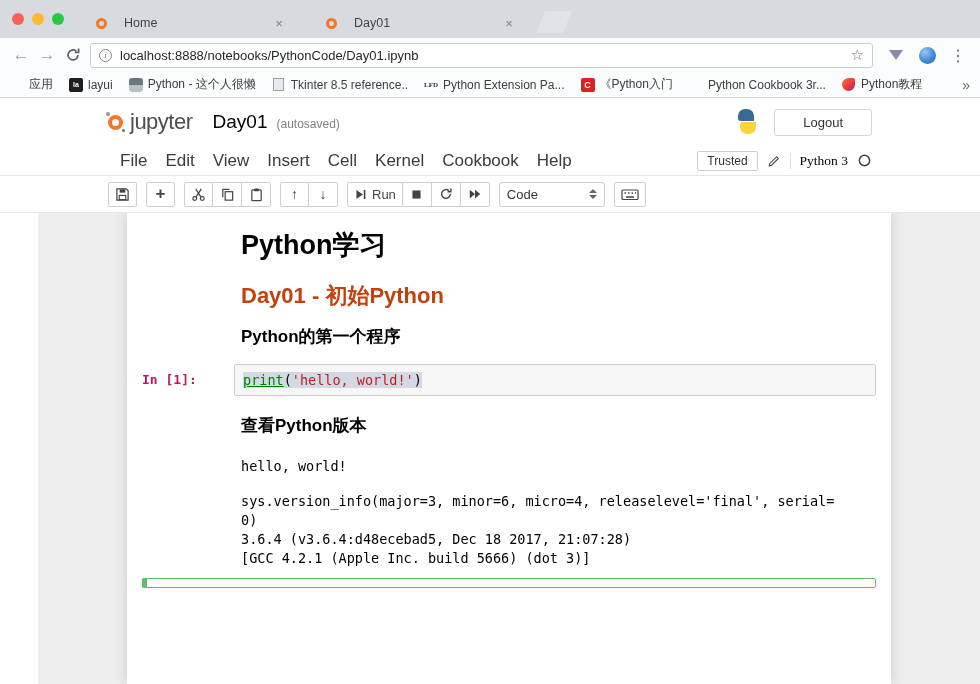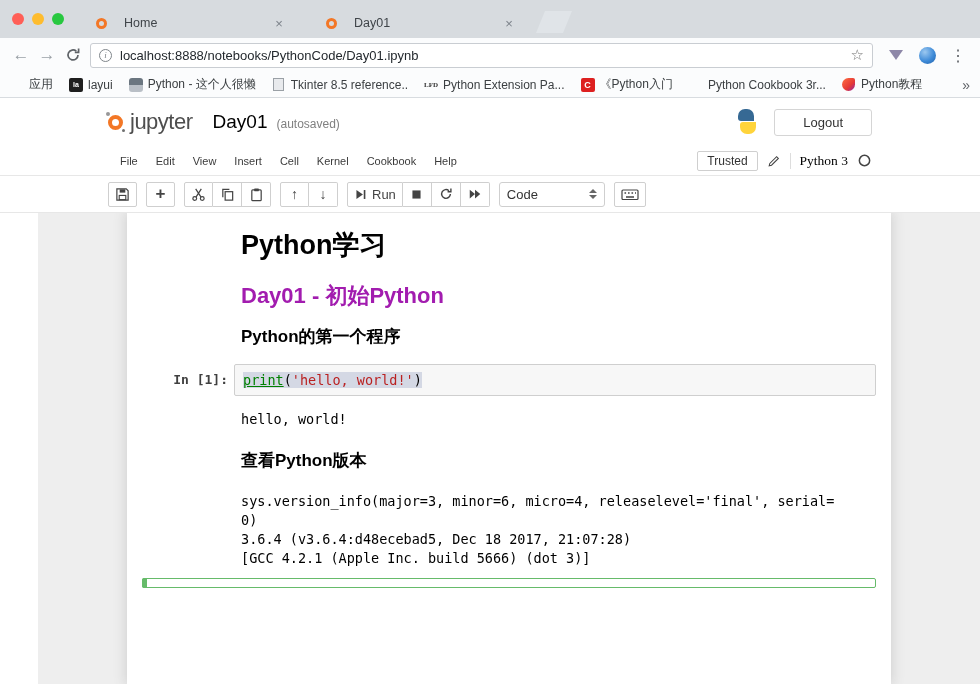--- a/index.html
+++ b/index.html
@@ -87,21 +87,21 @@
   .pylogo { width:26px; height:26px; position:relative; }
   .pylogo i { position:absolute; width:16px; height:12px; }
   .pylogo i.b { top:0; left:4px; background:#366994; border-radius:7px 7px 0 3px; }
   .pylogo i.y { bottom:1px; right:4px; background:#ffd43b; border-radius:3px 0 7px 7px; }
   .logout-btn { border:1px solid #d5d5d5; border-radius:3px; background:#fff; font-size:13px; color:#333;
                 padding:5px 28px; }
 
   
   .jmenu { height:30px; border-bottom:1px solid #e7e7e7; flex:none; }
   .jmenu .jinner { align-items:center; }
-  .menu-item { font-size:11px; color:#3b3b3b; padding:4px 9px; }
+  .menu-item { font-size:17px; color:#3b3b3b; padding:4px 9px; }
   .menu-item:first-child { padding-left:12px; }
   .menu-right { margin-left:auto; display:flex; align-items:center; gap:9px; }
   .trusted { border:1px solid #cfcfcf; border-radius:2px; font-size:12px; color:#333; padding:2px 9px; background:#fff; }
   .mode-ico svg, .kernel-ico svg { display:block; }
   .vsep { width:1px; height:16px; background:#ddd; }
   .kernel-name { font-size:13.5px; color:#000;font-family:Liberation Serif, serif; }
 
   
   .jtoolbar { height:37px; border-bottom:1px solid #e7e7e7; flex:none; }
   .jtoolbar .jinner { align-items:center; gap:9px; }
@@ -121,37 +121,37 @@
   .sel-arrows { display:flex; flex-direction:column; gap:2px; }
   .sel-arrows i { width:0; height:0; border-left:4px solid transparent; border-right:4px solid transparent; }
   .sel-arrows i.up { border-bottom:4px solid #666; }
   .sel-arrows i.dn { border-top:4px solid #666; }
 
   
   .content { flex:1; background:#eeeeee; display:flex; justify-content:center; overflow:hidden;margin-left:38px; }
   .page { width:764px; background:#fff; box-shadow:0 0 12px 1px rgba(87,87,87,0.2);
           padding:10px 15px 0 15px; }
   .cell { display:flex; padding:5px 0; }
-  .prompt-col { width:92px; flex:none; text-align:right; padding:7px 6px 0 0;
+  .prompt-col { width:92px; flex:none; padding:7px 6px 0 0;
                 font-family:"DejaVu Sans Mono","Liberation Mono",monospace; font-size:13px;
-                font-weight:bold; color:#404040; line-height:17px; white-space:nowrap; }
+                font-weight:bold; color:#be185d; line-height:17px; white-space:nowrap; }
   .cell-inner { flex:1; min-width:0; }
   .input-area { border:1px solid #cfcfcf; border-radius:2px; background:#f7f7f7; padding:6px 8px;
                 font-family:"DejaVu Sans Mono","Liberation Mono",monospace; font-size:13.5px; line-height:18px; }
   .cm-line { white-space:pre; min-height:18px; }
   .cm-keyword { color:#008000; font-weight:bold; }
   .cm-builtin { color:#008000;text-decoration:underline; }
   .cm-string { color:#BA2121; }
   .sel-hl { background:#d4d8e4; }
   .output-area { padding:4px 0 2px 7px; font-family:"DejaVu Sans Mono","Liberation Mono",monospace;
                  font-size:13.5px; line-height:19px; color:#000; }
   .output-area .oline { white-space:pre; }
   .md-cell .cell-inner { padding:0 7px; }
   .md-cell h1 { font-size:27px; line-height:34px; color:#000; margin-bottom:10px; }
-  .md-cell h2 { font-size:22px; line-height:28px; color:#a21caf; margin-bottom:6px; }
+  .md-cell h2 { font-size:22px; line-height:28px; color:#c2410c; margin-bottom:6px; }
   .md-cell h3 { font-size:17px; line-height:22px; color:#000000; margin-bottom:6px; }
   .cell-editing { border:1px solid #66BB6A; border-radius:2px; position:relative; padding:4px 4px 4px 0; margin-top:3px; }
   .cell-editing::before { content:""; position:absolute; left:-1px; top:-1px; bottom:-1px; width:5px;
                           background:#66BB6A; border-radius:2px 0 0 2px; }
 </style>
 </head>
 <body>
 
 <div class="window">
 
@@ -399,34 +399,34 @@
       </div>
 
       <div class="cell">
         <div class="prompt-col">In [1]:</div>
         <div class="cell-inner">
           <div class="input-area">
             <div class="cm-line"><span class="sel-hl"><span class="cm-builtin">print</span><span>(</span><span class="cm-string">'hello, world!'</span><span>)</span></span></div>
           </div>
         </div>
       </div>
+      <div class="cell md-cell" style="padding-top:14px;">
+        <div class="prompt-col"></div>
+        <div class="cell-inner">
+            <h3>查看Python版本</h3>
+          </div>
+      </div>
+
       <div class="cell">
         <div class="prompt-col"></div>
         <div class="cell-inner">
           <div class="output-area">
               <div class="oline">hello, world!</div>
             </div>
         </div>
-      </div>
-
-      <div class="cell md-cell" style="padding-top:14px;">
-        <div class="prompt-col"></div>
-        <div class="cell-inner">
-            <h3>查看Python版本</h3>
-          </div>
       </div>
 
       <div class="cell">
         <div class="prompt-col"></div>
         <div class="cell-inner">
           <div class="output-area">
             <div class="oline">sys.version_info(major=3, minor=6, micro=4, releaselevel='final', serial=</div>
             <div class="oline">0)</div>
             <div class="oline">3.6.4 (v3.6.4:d48ecebad5, Dec 18 2017, 21:07:28)</div>
             <div class="oline">[GCC 4.2.1 (Apple Inc. build 5666) (dot 3)]</div>

